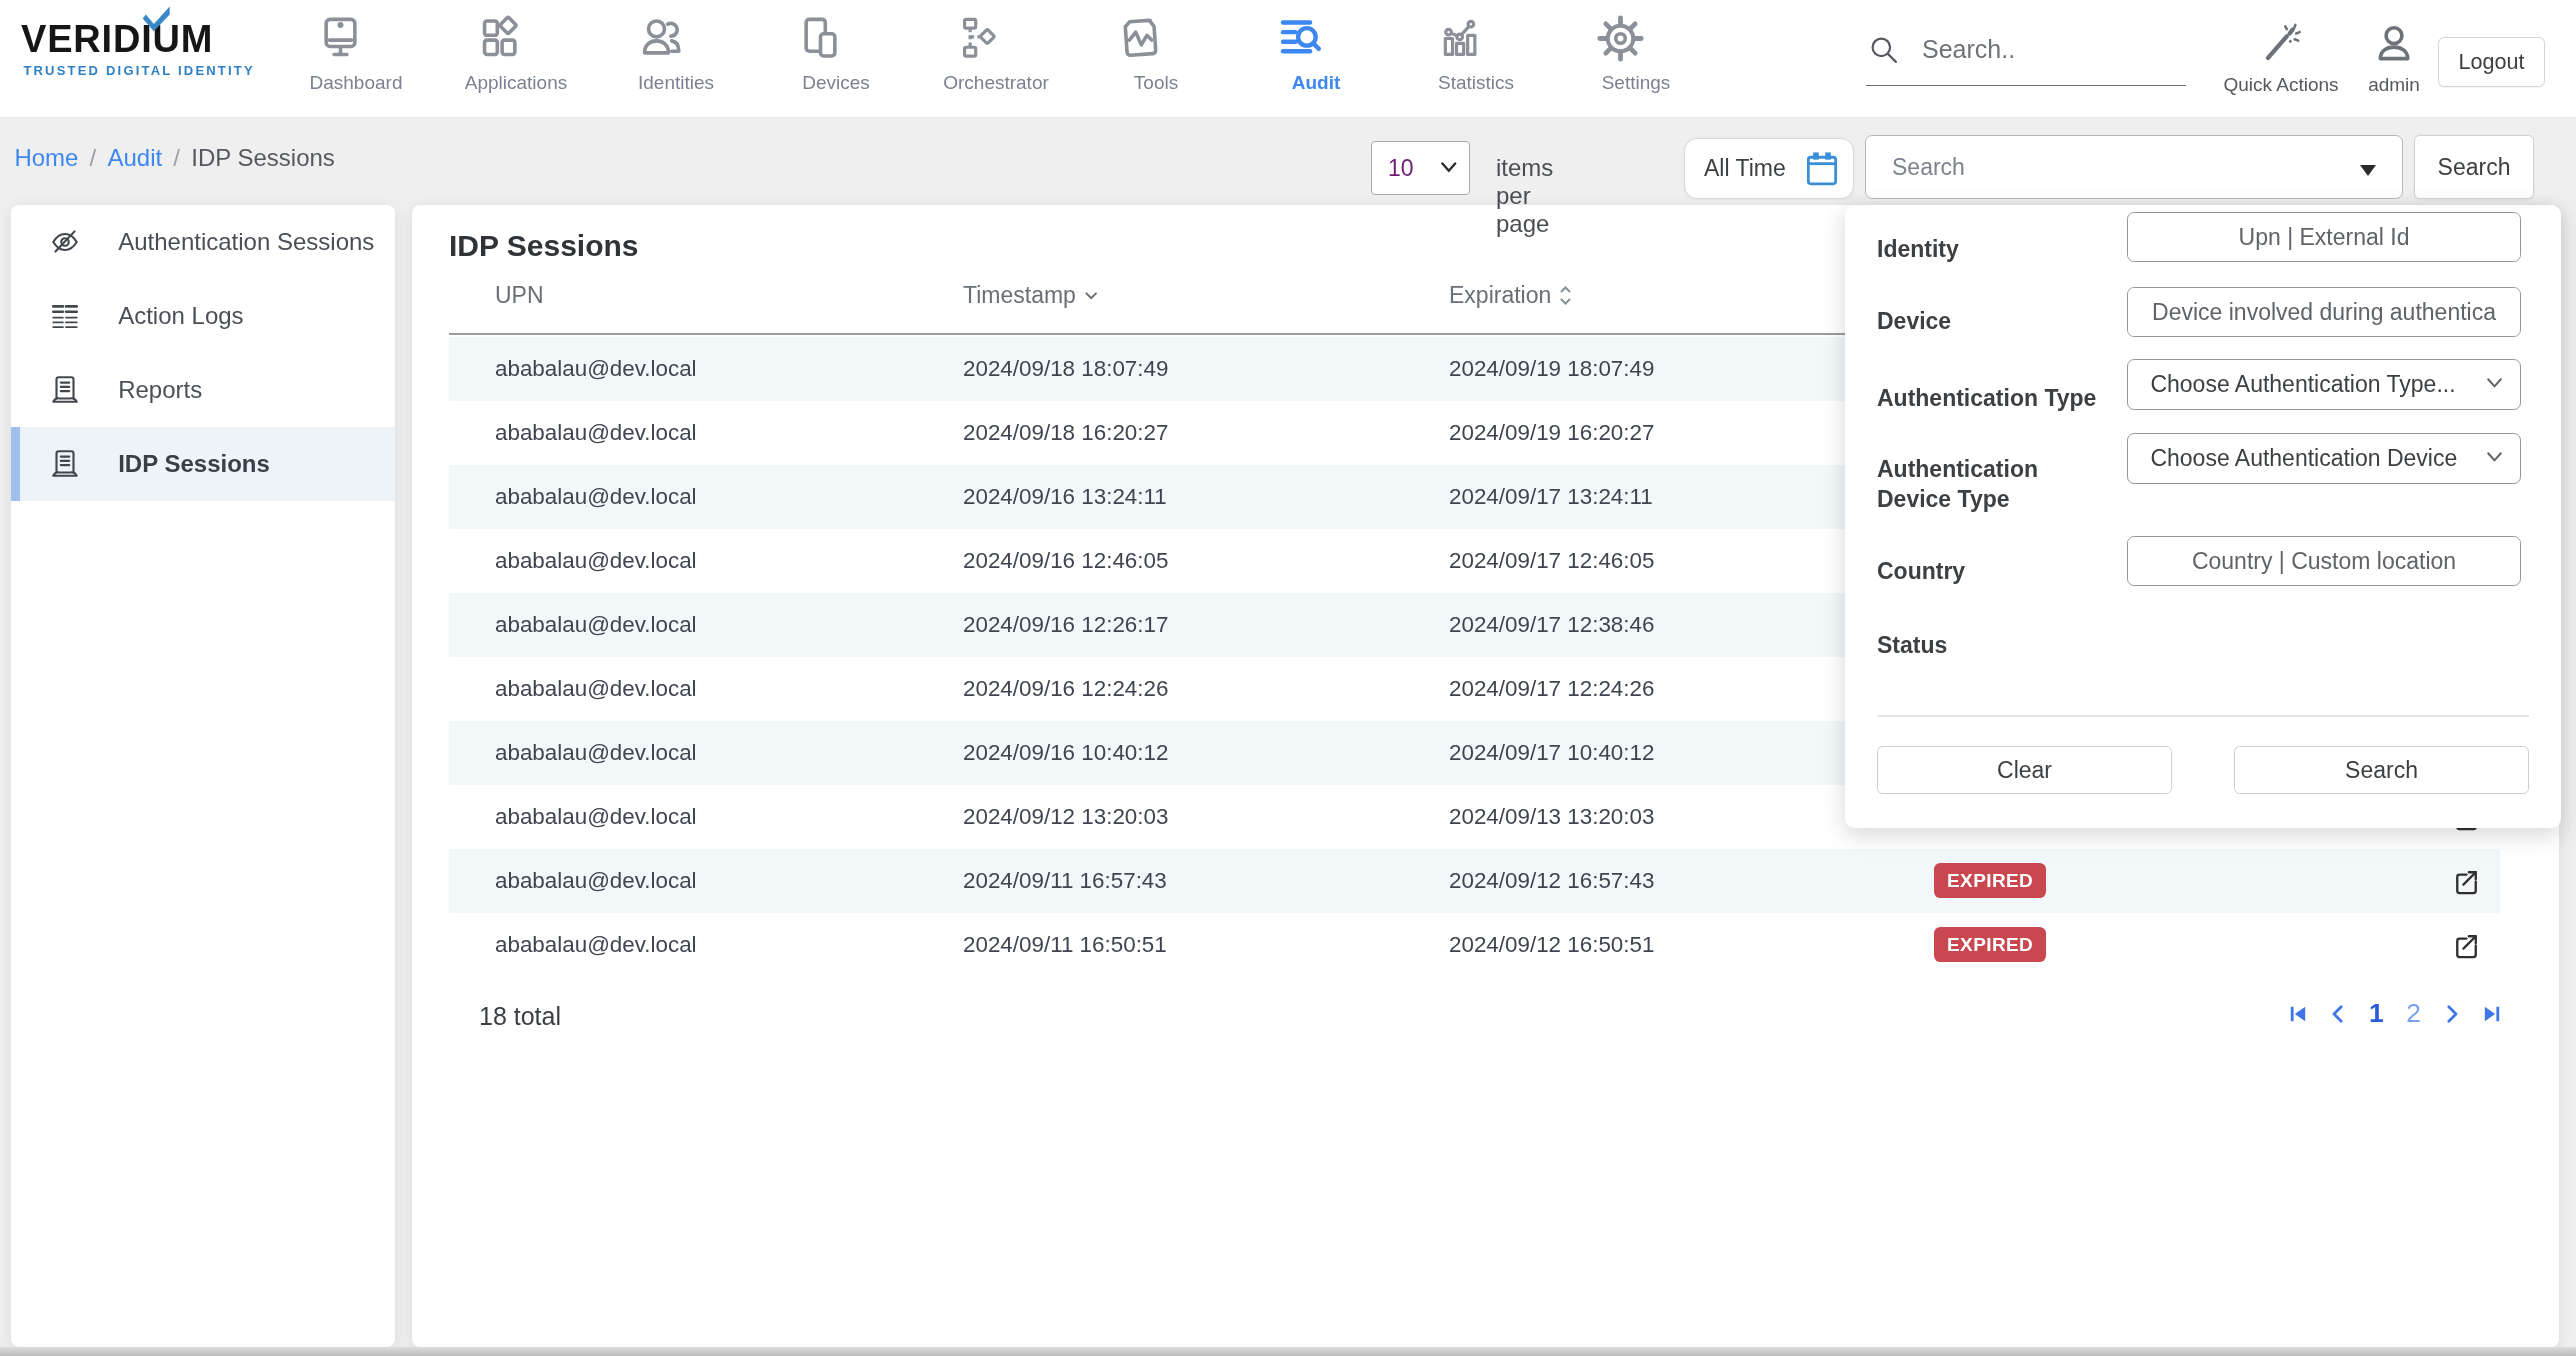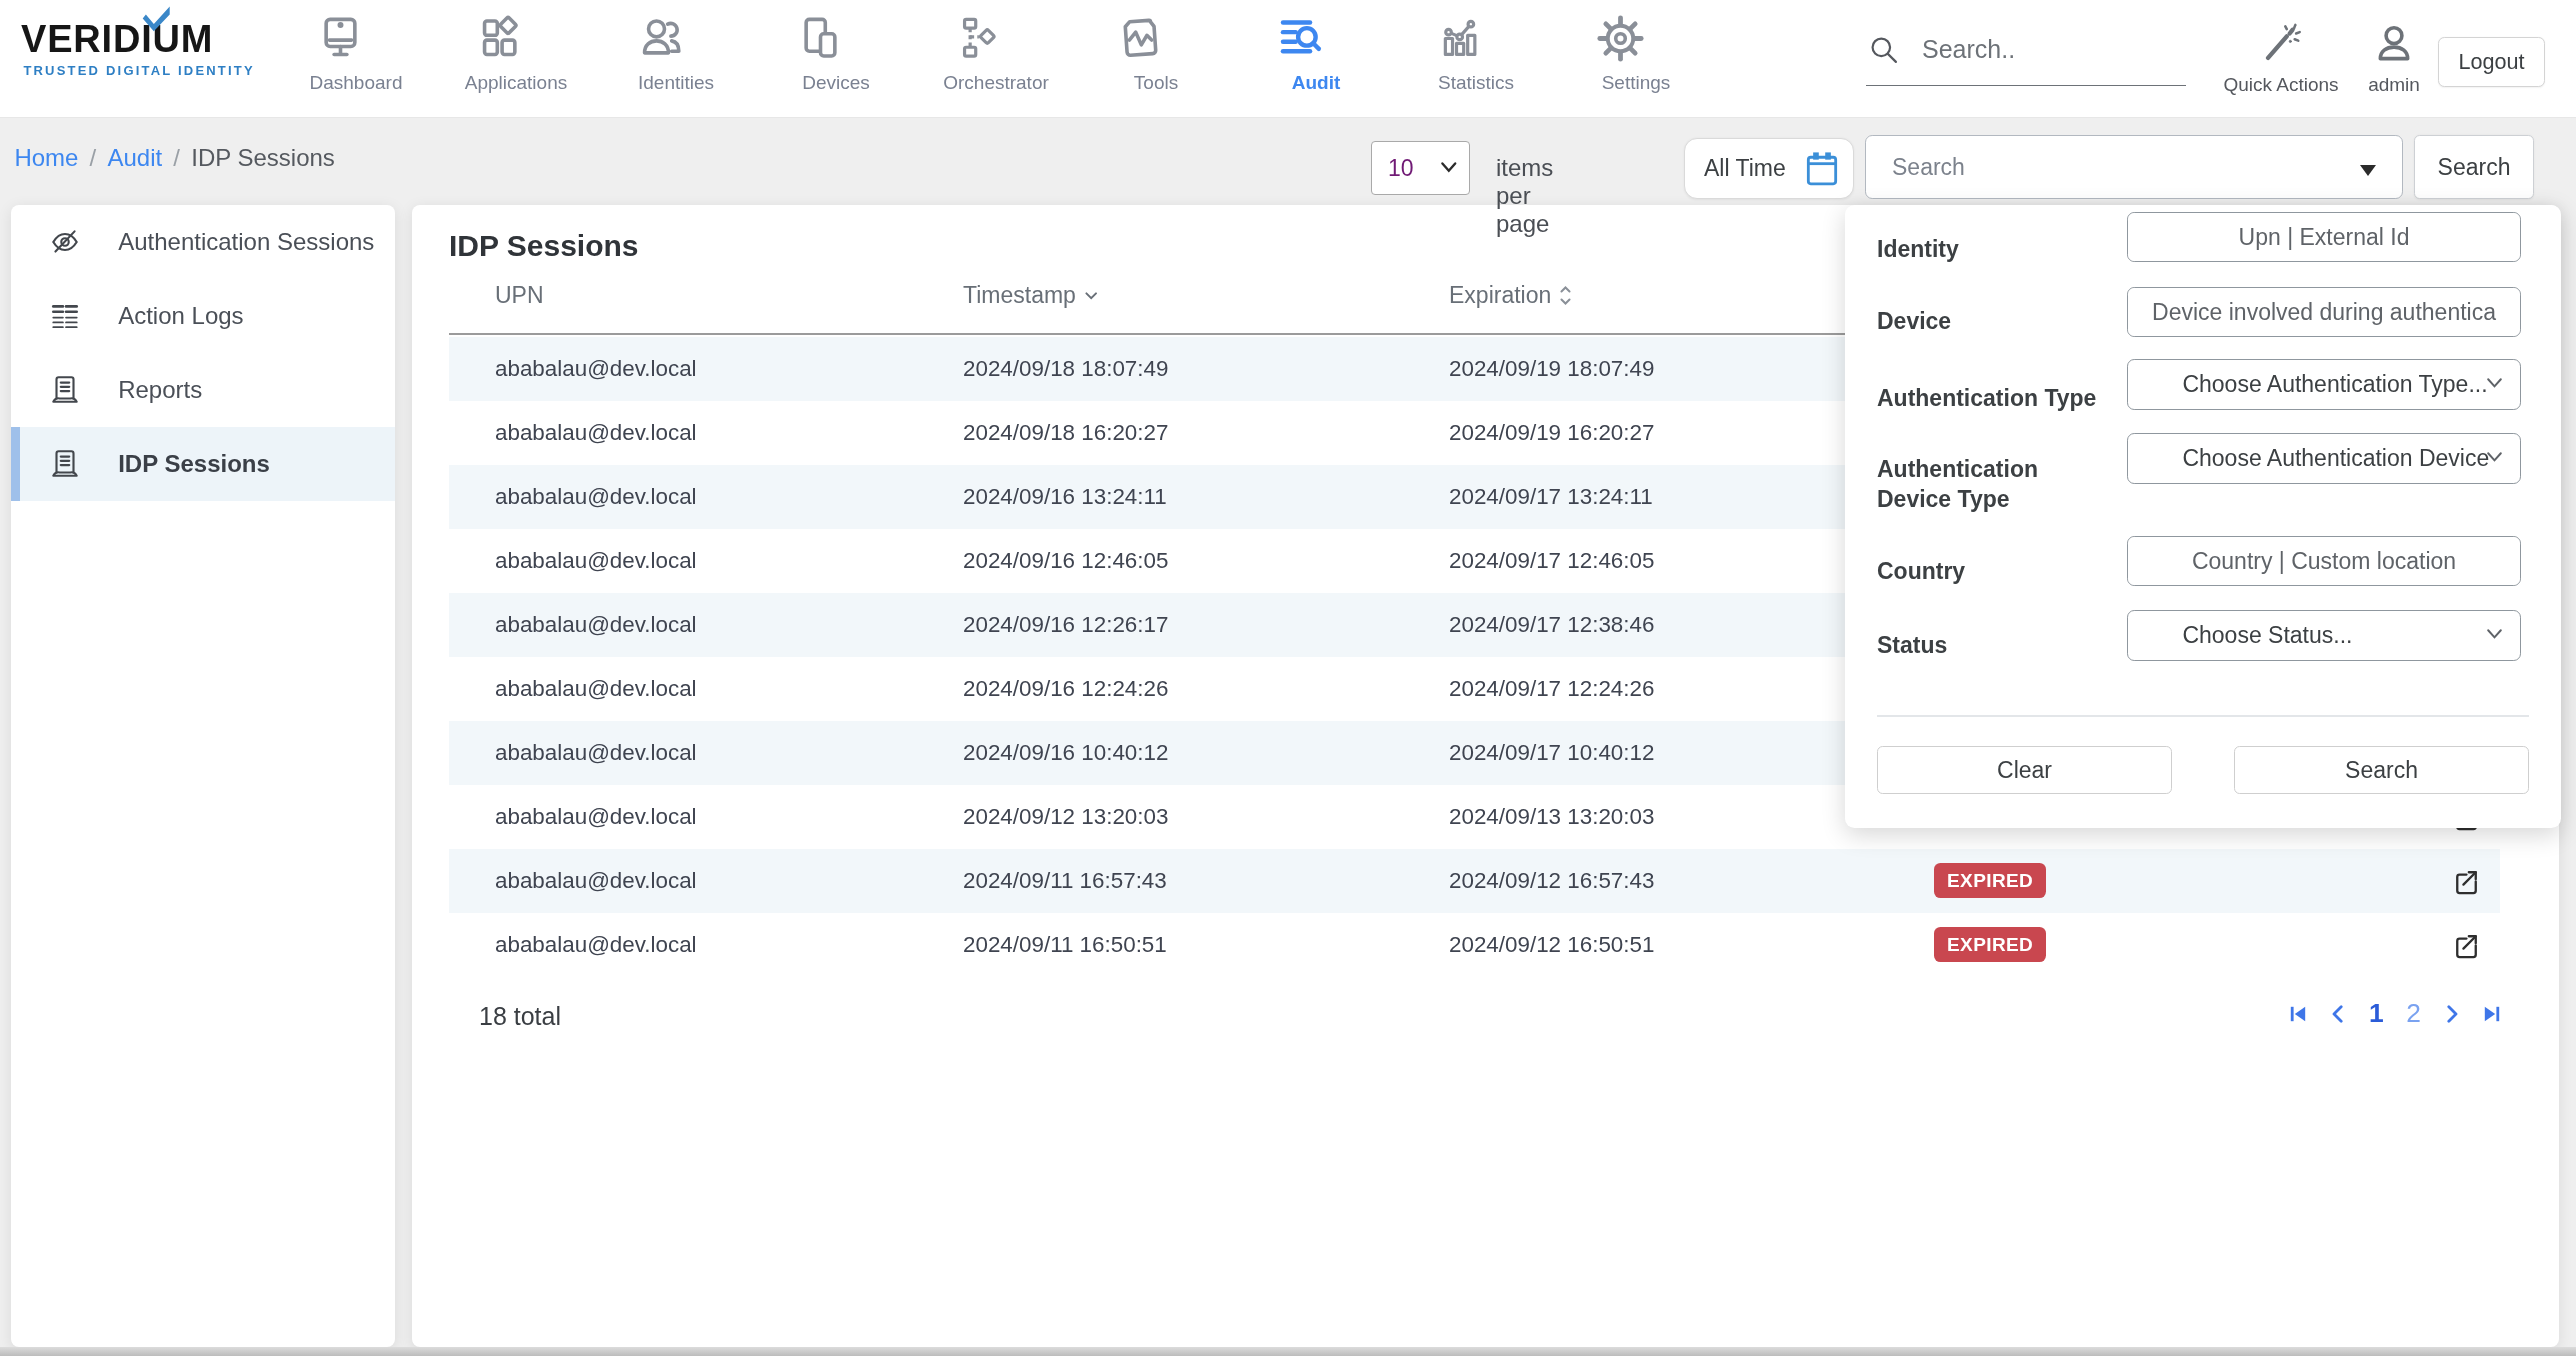--- a/index.html
+++ b/index.html
@@ -84,21 +84,21 @@
   .pg-btn { width:29px; height:29px; display:flex; align-items:center; justify-content:center; color:#3f76e8; cursor:pointer; }
   .pg-num { width:26px; text-align:center; font-size:26.4px; color:#7aa2f0; cursor:pointer; }
   .pg-num.current { color:#2b5cd8; font-weight:bold; }
 
   
   .fpanel { left:1845px; top:205px; width:716px; height:623px; border-radius:9.6px; box-shadow:0 6.4px 24px rgba(0,0,0,.16); z-index:20; }
   .f-label { position:absolute; left:32px; width:240px; font-size:23px; font-weight:bold; color:#3c4043; line-height:30px; }
   .f-input { position:absolute; left:282px; width:394px; height:50px; border:1.6px solid #8f979e; border-radius:7.2px; background:#fff; }
   .f-input input { width:100%; height:100%; border:none; outline:none; border-radius:7.2px; text-align:center; font-size:23px; color:#3c4043; font-family:inherit; }
   .f-input input::placeholder { color:#5f6368; }
-  .f-select { position:absolute; left:282px; width:394px; height:51px; border:1.6px solid #8f979e; border-radius:7.2px; background:#fff; display:flex; align-items:center; cursor:pointer;padding-left:32px; }
+  .f-select { position:absolute; left:282px; width:394px; height:51px; border:1.6px solid #8f979e; border-radius:7.2px; background:#fff; display:flex; align-items:center; cursor:pointer; }
   .f-select .sval { margin-left:22.4px; font-size:23px; color:#3c4043; white-space:nowrap; overflow:hidden; max-width:320px; }
   .f-select .scar { position:absolute; right:16px; top:16px; }
   .f-divider { position:absolute; left:32px; top:510px; width:652px; height:1.6px; background:#e3e6e9; }
   .f-btn { position:absolute; top:541px; width:295px; height:48px; background:#fff; border:0.8px solid #cfcfcf; border-radius:5.6px; font-size:23px; color:#3c4043; display:flex; align-items:center; justify-content:center; cursor:pointer; }
 
   
   .bottom-strip { position:absolute; left:0; top:1347px; width:2576px; height:9.6px; background:linear-gradient(180deg,#dcdcdc,#b9b9b9); z-index:40; }
 </style>
 </head>
 <body>
@@ -585,28 +585,20 @@
         </svg>
     </span>
   </div>
 
   <div class="f-label" style="top:351px;">Country</div>
   <div class="f-input" style="top:331px;">
     <input placeholder="Country | Custom location" style="">
   </div>
 
   <div class="f-label" style="top:425px;">Status</div>
-  <div class="f-select" style="top:405px;">
-    <span class="sval">Choose Status...</span>
-    <span class="scar">
-      <svg width="19" height="14.4" viewBox="0 0 24 18" fill="none" stroke="#5f6368" stroke-width="2.5" stroke-linecap="round">
-          <path d="M4 4 L12 13 L20 4"></path>
-        </svg>
-    </span>
-  </div>
 
   <div class="f-divider"></div>
   <div class="f-btn" style="left:32px;">Clear</div>
   <div class="f-btn" style="left:389px;">Search</div>
 </div>
 
 <div class="bottom-strip"></div>
 
 
 </body></html>

